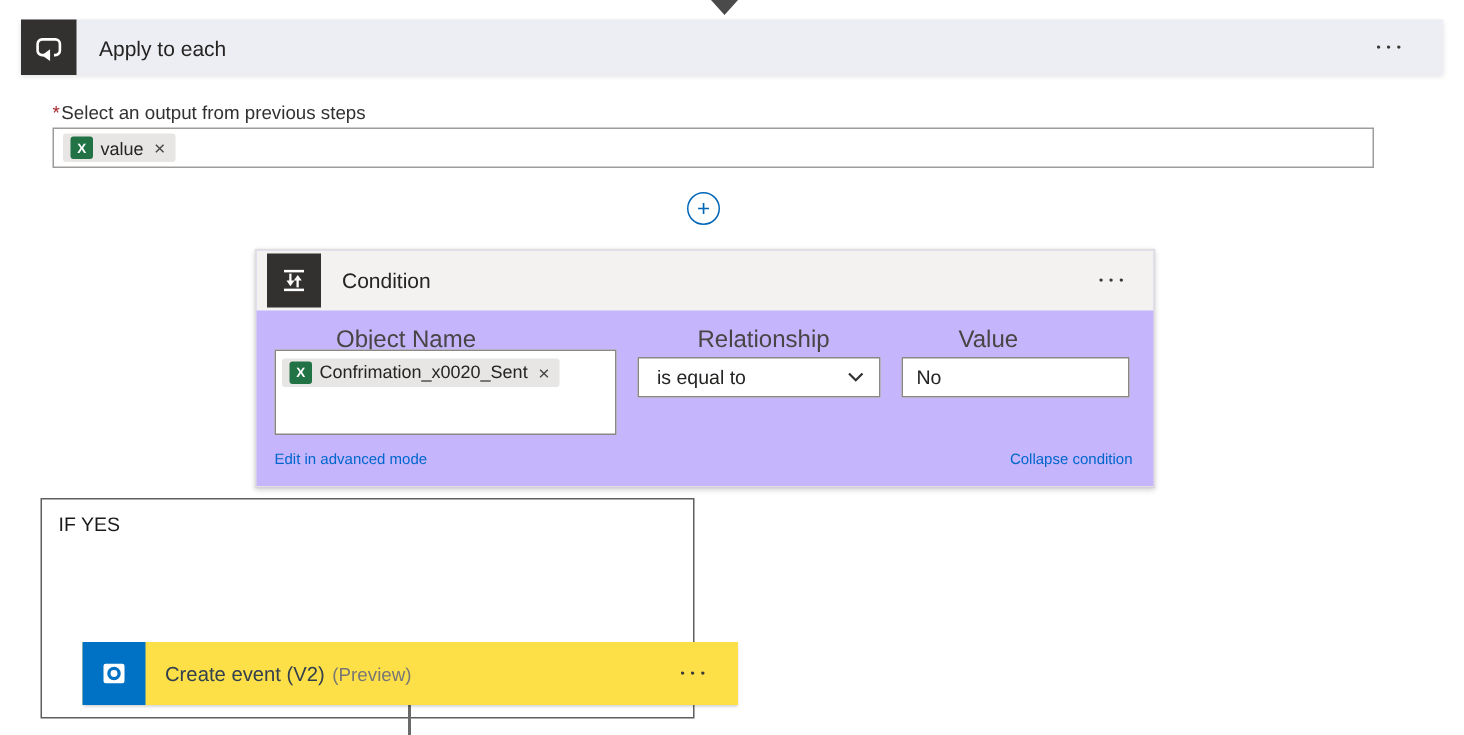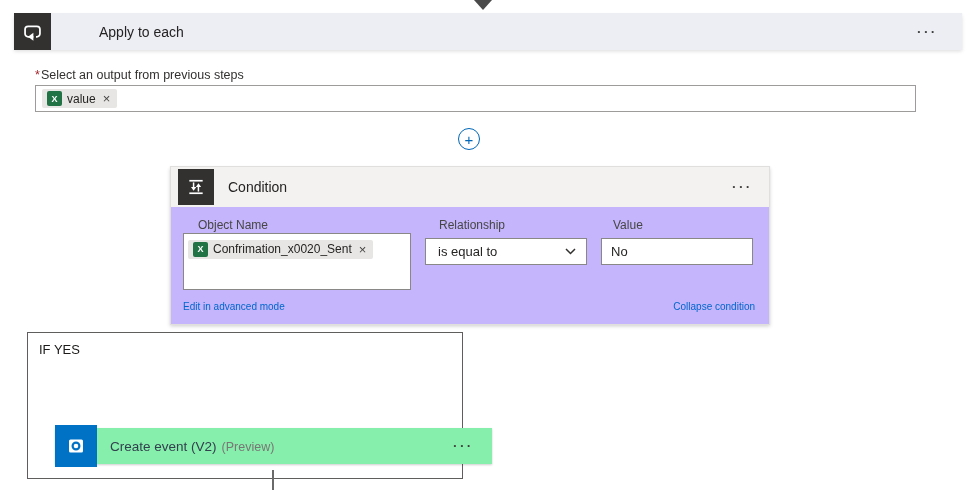--- a/index.html
+++ b/index.html
@@ -8,21 +8,21 @@
   #canvas { position: relative; width: 976px; height: 490px; background: #fff; overflow: hidden; }
 
   
   .top-arrow { position: absolute; left: 474px; top: 0; width: 0; height: 0;
     border-left: 9px solid transparent; border-right: 9px solid transparent;
     border-top: 10px solid #4a4a4a; }
 
   
   .scope-header { position: absolute; left: 14px; top: 13px; width: 948px; height: 37px;
     background: #ededf4; display: flex; align-items: center;
-    box-shadow: 0 0.3px 0.9px rgba(0,0,0,.10), 0 1.6px 3.6px rgba(0,0,0,.13); cursor: pointer; gap: 33px; }
+    box-shadow: 0 0.3px 0.9px rgba(0,0,0,.10), 0 1.6px 3.6px rgba(0,0,0,.13); cursor: pointer; }
   .scope-icon { width: 37px; height: 37px; background: #323130; flex: none;
     display: flex; align-items: center; justify-content: center; }
   .scope-title { margin-left: 15px; font-size: 14px; color: #252423; }
   .more-dots { margin-left: auto; margin-right: 24px; font-size: 8px; letter-spacing: 4px;
     color: #3b3a39; cursor: pointer; line-height: 1; }
 
   
   .field-label { position: absolute; left: 35px; top: 68px; font-size: 12.5px; color: #323130; }
   .req { color: #a4262c; margin-right: 1px; }
   .token-input { position: absolute; left: 35px; top: 85px; width: 881px; height: 27px;
@@ -43,21 +43,21 @@
   
   .condition-card { position: absolute; left: 170px; top: 166px; width: 600px; height: 159px;
     background: #c4b5fd; border: 1px solid #e1dfdd;
     box-shadow: 0 1.6px 3.6px rgba(0,0,0,.18), 0 0.3px 0.9px rgba(0,0,0,.11); }
   .cond-header { height: 40px; background: #f3f2f1; display: flex; align-items: center;
     padding-left: 7px; cursor: pointer; }
   .cond-icon { width: 36px; height: 36px; background: #323130; flex: none;
     display: flex; align-items: center; justify-content: center; }
   .cond-title { margin-left: 14px; font-size: 14px; color: #252423; }
   .cond-header .more-dots { margin-right: 16px; }
-  .cond-label { position: absolute; font-size: 12px; color: #484644; }
+  .cond-label { position: absolute; font-size: 16px; color: #484644; margin-left: 26px; }
   .lbl-object { left: 27px; top: 51px; }
   .lbl-rel { left: 268px; top: 51px; }
   .lbl-val { left: 442px; top: 51px; }
   .object-field { position: absolute; left: 12px; top: 66px; width: 228px; height: 57px;
     border: 1px solid #8a8886; padding: 4px; background: #fff; }
   .rel-select { position: absolute; left: 254px; top: 71px; width: 162px; height: 27px;
     border: 1px solid #8a8886; background: #fff; display: flex; align-items: center;
     padding-left: 12px; font-size: 13px; color: #252423; cursor: pointer; }
   .rel-chevron { margin-left: auto; margin-right: 10px; display: flex; }
   .value-input { position: absolute; left: 430px; top: 71px; width: 152px; height: 27px;
@@ -68,22 +68,22 @@
   .link { color: #0066cc; cursor: pointer; text-decoration: none; }
 
   
   .branch { position: absolute; top: 332px; height: 147px; border: 1px solid #605e5c; background: #fff; }
   .branch-yes { left: 27px; width: 436px; }
   .branch-no { left: 512px; width: 400px; }
   .branch-label { position: absolute; left: 11px; top: 9px; font-size: 13px; color: #1b1a19; }
   .branch-label .em { font-style: italic; }
 
   
-  .event-card { position: absolute; left: 55px; top: 428px; width: 437px; height: 36px;
-    background: #86efac; display: flex; align-items: center;
+  .event-card { position: absolute; left: 55px; top: 428px; width: 437px; height: 42px;
+    background: #fde047; display: flex; align-items: center;
     box-shadow: 0 1px 2px rgba(0,0,0,.2); cursor: pointer; z-index: 2; }
   .event-icon { width: 42px; height: 42px; background: #0072c6; flex: none;
     display: flex; align-items: center; justify-content: center; }
   .event-title { margin-left: 13px; font-size: 13.5px; color: #33404e; }
   .preview-badge { color: #797775; font-size: 12.5px; margin-left: 5px; font-weight: normal; }
   .event-card .more-dots { margin-right: 18px; }
   .event-connector { position: absolute; left: 272px; top: 470px; width: 2px; height: 20px;
     background: #6a6a6a; z-index: 1; }
 </style>
 </head>

